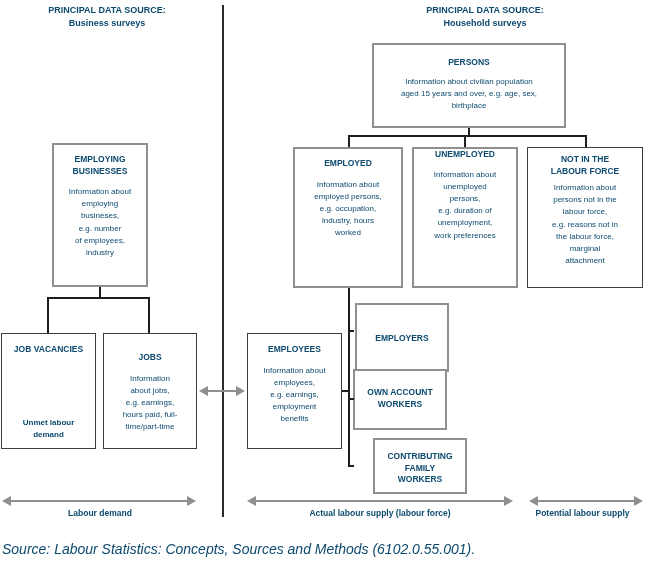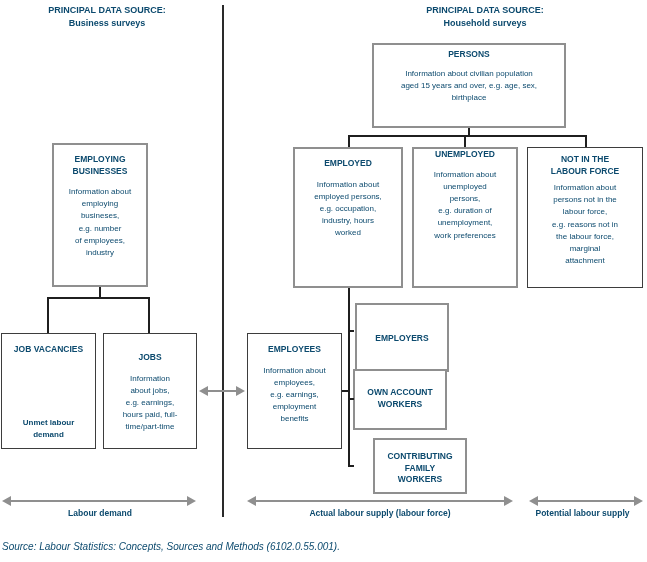--- a/index.html
+++ b/index.html
@@ -16,21 +16,21 @@
   .box { position:absolute; box-sizing:border-box; background:#ffffff; text-align:center; }
   .gray { border:2px solid #8f8f8f; }
   .dark { border:1.5px solid #3d3d3d; }
   .title { font-weight:bold; font-size:8.5px; line-height:11.5px; white-space:pre-line; }
   .body  { font-size:8px; line-height:12.2px; white-space:pre-line; margin-top:9px; }
   .footer{ position:absolute; left:0; right:0; bottom:7px; font-weight:bold; font-size:8px; line-height:12px; white-space:pre-line; }
 
   #b-employing  { left:52px;  top:143px; width:96px;  height:144px; padding-top:9px; }
   #b-jobvac     { left:1px;   top:333px; width:95px;  height:116px; padding-top:10px; }
   #b-jobs       { left:103px; top:333px; width:94px;  height:116px; padding-top:18px; }
-  #b-persons    { left:372px; top:43px;  width:194px; height:85px;  padding-top:4px; }
+  #b-persons    { left:372px; top:43px;  width:194px; height:85px;  padding-top:12px; }
   #b-persons .body { margin-top:7px; }
   #b-employed   { left:293px; top:147px; width:110px; height:141px; padding-top:9px; }
   #b-unemployed { left:412px; top:147px; width:106px; height:141px; padding-top:0; }
   #b-unemployed .body { margin-top:8px; }
   #b-nilf       { left:527px; top:147px; width:116px; height:141px; padding-top:6px; }
   #b-nilf .body { margin-top:5px; }
   #b-employees  { left:247px; top:333px; width:95px;  height:116px; padding-top:10px; }
   #b-employers  { left:355px; top:303px; width:94px;  height:69px;  padding-top:28px; }
   #b-ownacct    { left:353px; top:369px; width:94px;  height:61px;  padding-top:16px; }
   #b-contrib    { left:353px; top:438px; width:94px;  height:56px;  padding-top:11px;margin-left:20px; }
@@ -66,21 +66,21 @@
   #ar-mid       { left:208px; top:390px; width:28px; }
   #ar-demand    { left:11px;  top:500px; width:176px; }
   #ar-actual    { left:256px; top:500px; width:248px; }
   #ar-potential { left:538px; top:500px; width:96px; }
 
   .ar-label { position:absolute; text-align:center; font-weight:bold; font-size:8.5px; }
   #lb-demand    { left:15px;  top:508px; width:170px; }
   #lb-actual    { left:260px; top:508px; width:240px; }
   #lb-potential { left:518px; top:508px; width:129px; }
 
-  #source-note { position:absolute; left:2px; top:541px; font-style:italic; font-size:10px; }
+  #source-note { position:absolute; left:2px; top:541px; font-style:italic; font-size:14px; }
 </style>
 </head>
 <body>
 
 <div id="stage">
 
   <div class="hdr" id="hdr-left">
     <div>PRINCIPAL DATA SOURCE:</div>
     <div>Business surveys</div>
   </div>

